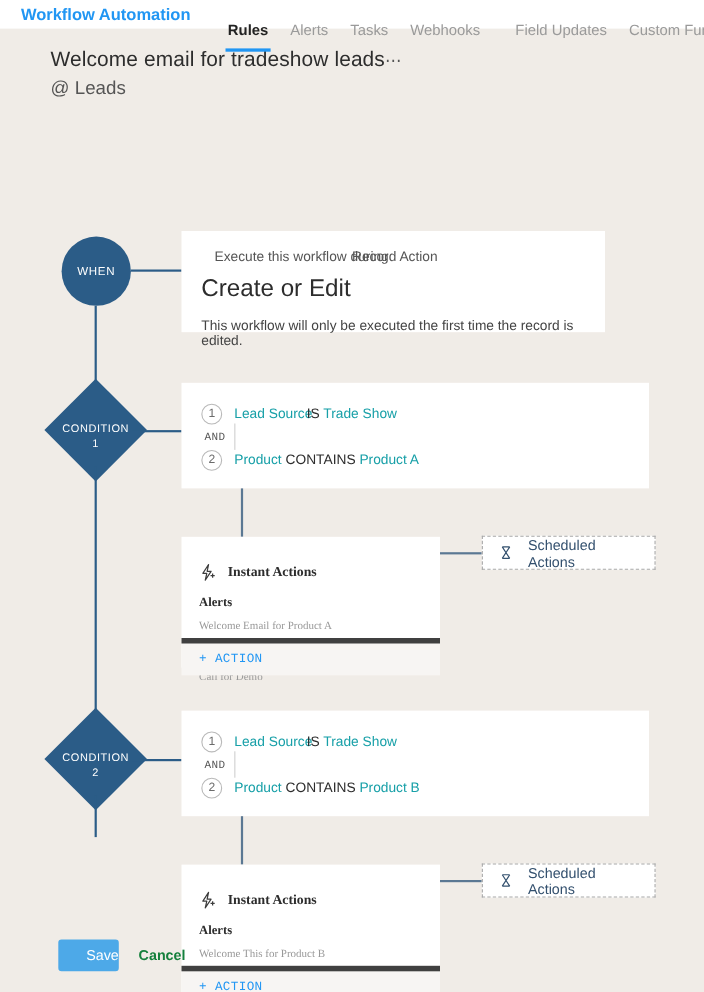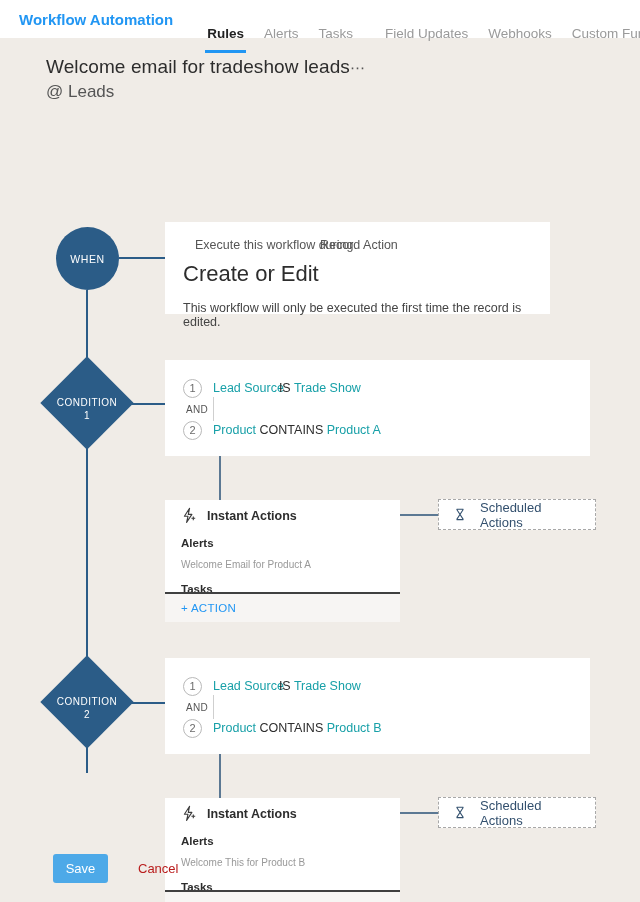--- a/index.html
+++ b/index.html
@@ -5,21 +5,21 @@
   * { box-sizing: border-box; margin: 0; padding: 0; }
   html, body {
     width: 640px; height: 902px;
     font-family: "Liberation Sans", sans-serif;
     background: #f0ece7;
     overflow: hidden;
   }
 
   
   .topbar {
-    height: 38px;
+    height: 26px;
     background: #ffffff;
     display: flex;
     align-items: center;
     padding-left: 19px;
     position: relative;
   }
   .brand {
     color: #2196f3;
     font-size: 15px;
     font-weight: bold;
@@ -114,38 +114,39 @@
     color: #6b6b6b; font-size: 11px;
     display: flex; align-items: center; justify-content: center;
     flex: 0 0 auto;
     background: #fff;
   }
   .cond-text { margin-left: 11px; font-size: 12.5px; position: relative; white-space: nowrap; }
   .fld { color: #18a0a8; }
   .opr { color: #2d2d2d; }
   .val { color: #18a0a8; text-align: center; }
   .cond-text .opr.tight { margin-left: -5px; }
-  .and-wrap { position: relative; height: 20px; padding-left: 3px; }
+  .and-wrap { position: relative; height: 20px; padding-left: 3px; font-family: Liberation Mono, monospace; }
   .and-label { font-size: 10px; color: #555; letter-spacing: .3px; line-height: 20px; }
   .and-stem { position: absolute; left: 30px; top: -2px; width: 1px; height: 24px; background: #cfcfcf; }
 
   
   .act-card { }
-  .act-body { padding: 7px 16px 12px 16px; }
+  .act-body { padding: 24px 16px 12px 16px; font-family: Liberation Serif, serif; }
   .act-head { display: flex; align-items: center; }
   .act-head-txt { font-size: 12.5px; color: #2d2d2d; font-weight: bold; margin-left: 9px; }
   .grp-title { font-size: 11.5px; color: #2d2d2d; font-weight: bold; margin-top: 13px; }
   .grp-item { font-size: 10px; color: #999; margin-top: 10px; }
   .act-foot {
-    border-top: 2px solid #404040;
+    border-top: 5px solid #404040;
     background: #f7f5f3;
     padding: 8px 16px;
     font-size: 11.5px;
     color: #2196f3;
     letter-spacing: .3px;
+    font-family: Liberation Mono, monospace;
   }
 
   
   .sched {
     position: absolute;
     border: 1px dashed #a8a8a8;
     background: #fff;
     display: flex; align-items: center;
     padding: 0 14px;
     font-size: 13px;
@@ -166,42 +167,44 @@
   .footer { position: absolute; left: 53px; top: 854px; display: flex; align-items: center; }
   .btn-save {
     background: #4da9e8;
     color: #fff;
     border: none;
     border-radius: 3px;
     font-size: 13px;
     font-family: "Liberation Sans", sans-serif;
     width: 55px; height: 29px;
     cursor: pointer;
+    text-align: right;
   }
   .btn-cancel {
-    margin-left: 30px;
-    color: #b91c1c;
+    margin-left: 18px;
+    color: #15803d;
     font-size: 13px;
     background: none; border: none;
     font-family: "Liberation Sans", sans-serif;
     cursor: pointer;
+    font-weight: bold;
   }
   svg { display: block; }
 </style>
 </head>
 <body>
 
 <div class="topbar">
   <div class="brand">Workflow Automation</div>
   <div class="tabs">
     <div class="tab active">Rules</div>
     <div class="tab">Alerts</div>
     <div class="tab">Tasks</div>
+    <div class="tab">Webhooks</div>
     <div class="tab sp">Field Updates</div>
-    <div class="tab">Webhooks</div>
     <div class="tab">Custom Functions</div>
   </div>
 </div>
 
 <div class="page-head">
   <div class="page-title"><span>Welcome email for tradeshow leads</span><span class="ell">⋯</span></div>
   <div class="page-sub">@ Leads</div>
 </div>
 
 <div class="canvas">

